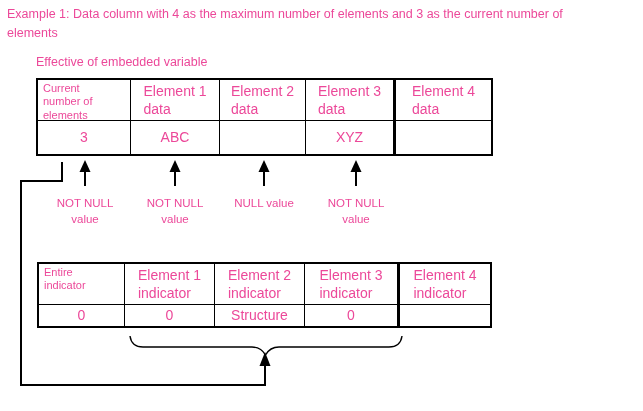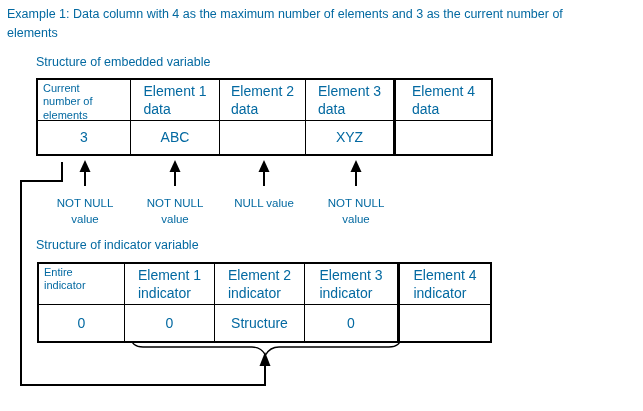--- a/index.html
+++ b/index.html
@@ -1,34 +1,34 @@
 <!DOCTYPE html>
 <html><head>
 <meta charset="utf-8">
 <style>
   html,body { margin:0; padding:0; background:#ffffff; }
   .canvas {
     position:relative; width:643px; height:411px; background:#ffffff;
-    font-family:"Liberation Sans", sans-serif; color:#0369a1;
+    font-family:"Liberation Sans", sans-serif; color:#ec4899;
     overflow:hidden;
   }
   .title {
     position:absolute; left:7px; top:5px; width:622px;
     font-size:12.5px; line-height:1.55; white-space:pre-line;
   }
   .section-label {
     position:absolute; font-size:12.5px; white-space:nowrap;
   }
   .tbl {
     position:absolute; display:grid; border:2px solid #000; background:#fff;
     box-sizing:border-box;
   }
   .tbl1 { left:36px; top:78px;  width:457px; height:78px;
           grid-template-columns:93px 89px 86px 90px auto; grid-template-rows:41px auto; }
-  .tbl2 { left:37px; top:262px; width:455px; height:81px;
+  .tbl2 { left:37px; top:262px; width:455px; height:66px;
           grid-template-columns:86px 90px 90px 95px auto; grid-template-rows:41px auto; }
   .cell {
     border-right:1px solid #000;
     display:flex; align-items:center; justify-content:center;
     white-space:pre-line;
     font-size:14px; line-height:1.3; box-sizing:border-box;
   }
   .cell.hdr  { border-bottom:1px solid #000; }
   .cell.sep  { border-right-width:3px; }
   .cell.last { border-right:none; }
@@ -46,21 +46,21 @@
   svg.overlay { position:absolute; left:0; top:0; pointer-events:none; }
 </style>
 </head>
 <body>
 
 <div class="canvas">
 
   <div class="title">Example 1:  Data column with 4 as the maximum number of elements and 3 as the current number of
 elements</div>
 
-  <div class="section-label" style="left:36px; top:55px;">Structure of embedded variable</div>
+  <div class="section-label" style="left:36px; top:55px;">Effective of embedded variable</div>
 
   <div class="tbl tbl1">
     <div class="cell hdr corner">Current
 number of
 elements</div>
     <div class="cell hdr">Element 1
 data</div>
     <div class="cell hdr">Element 2
 data</div>
     <div class="cell hdr sep">Element 3
@@ -101,21 +101,20 @@
   </svg>
 
   <div class="note" style="left:30px;">NOT NULL
 value</div>
   <div class="note" style="left:120px;">NOT NULL
 value</div>
   <div class="note" style="left:209px;">NULL value</div>
   <div class="note" style="left:301px;">NOT NULL
 value</div>
 
-  <div class="section-label" style="left:36px; top:238px;">Structure of indicator variable</div>
 
   <div class="tbl tbl2">
     <div class="cell hdr corner">Entire
 indicator</div>
     <div class="cell hdr">Element 1
 indicator</div>
     <div class="cell hdr">Element 2
 indicator</div>
     <div class="cell hdr sep">Element 3
 indicator</div>

